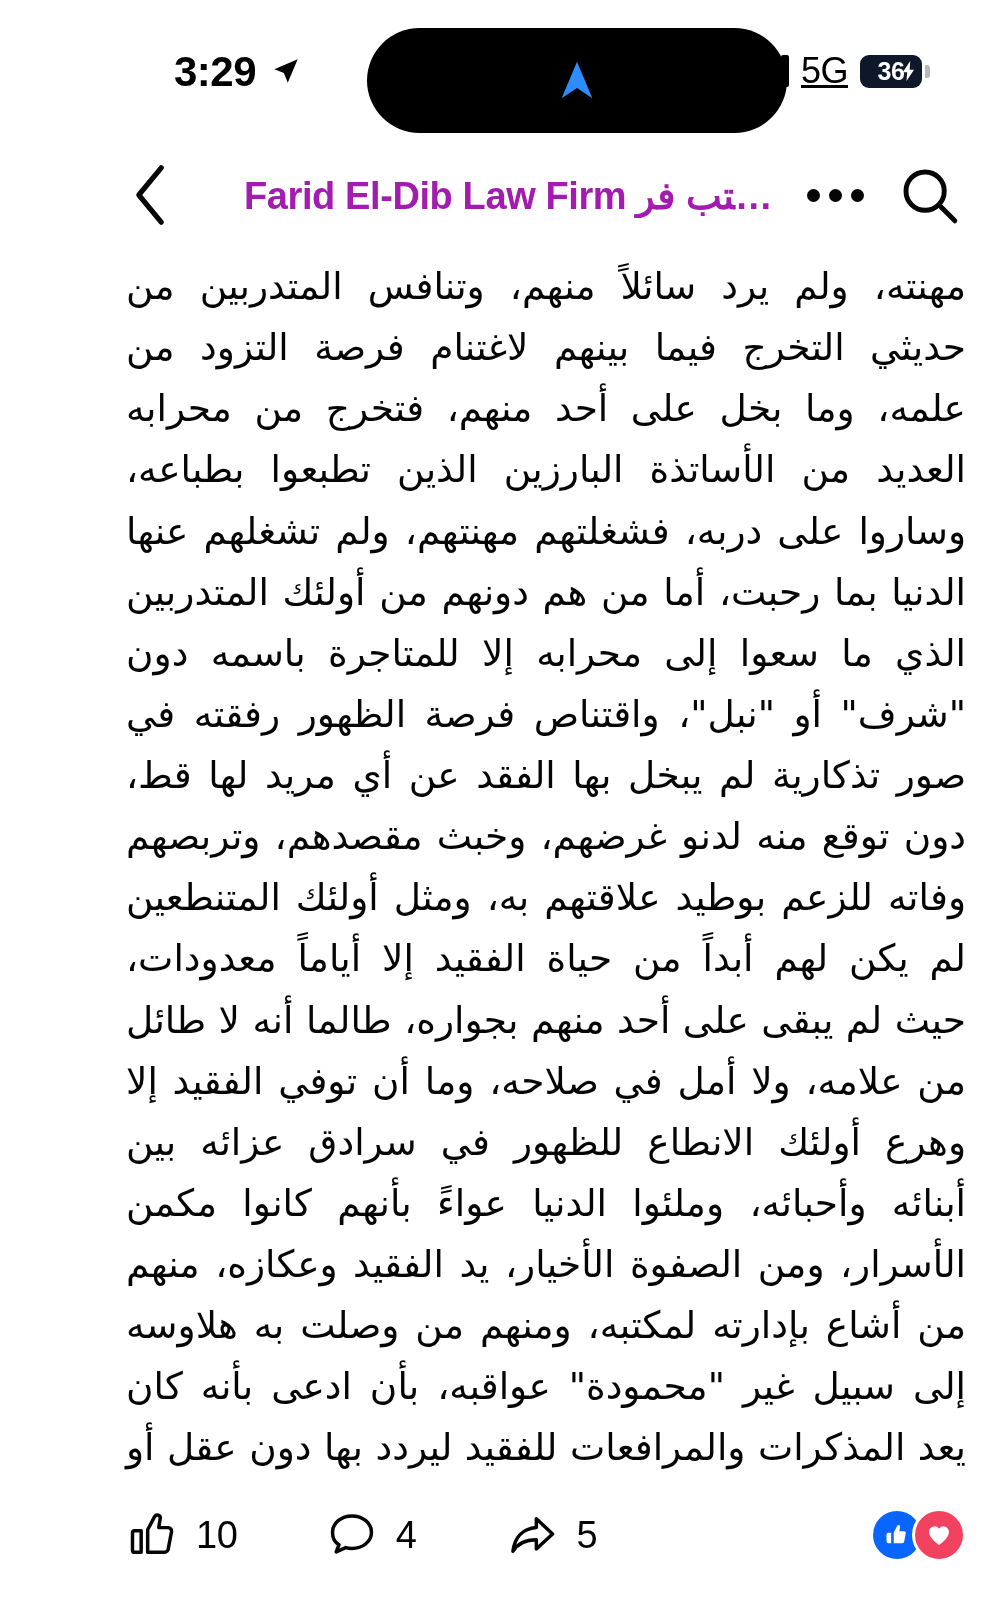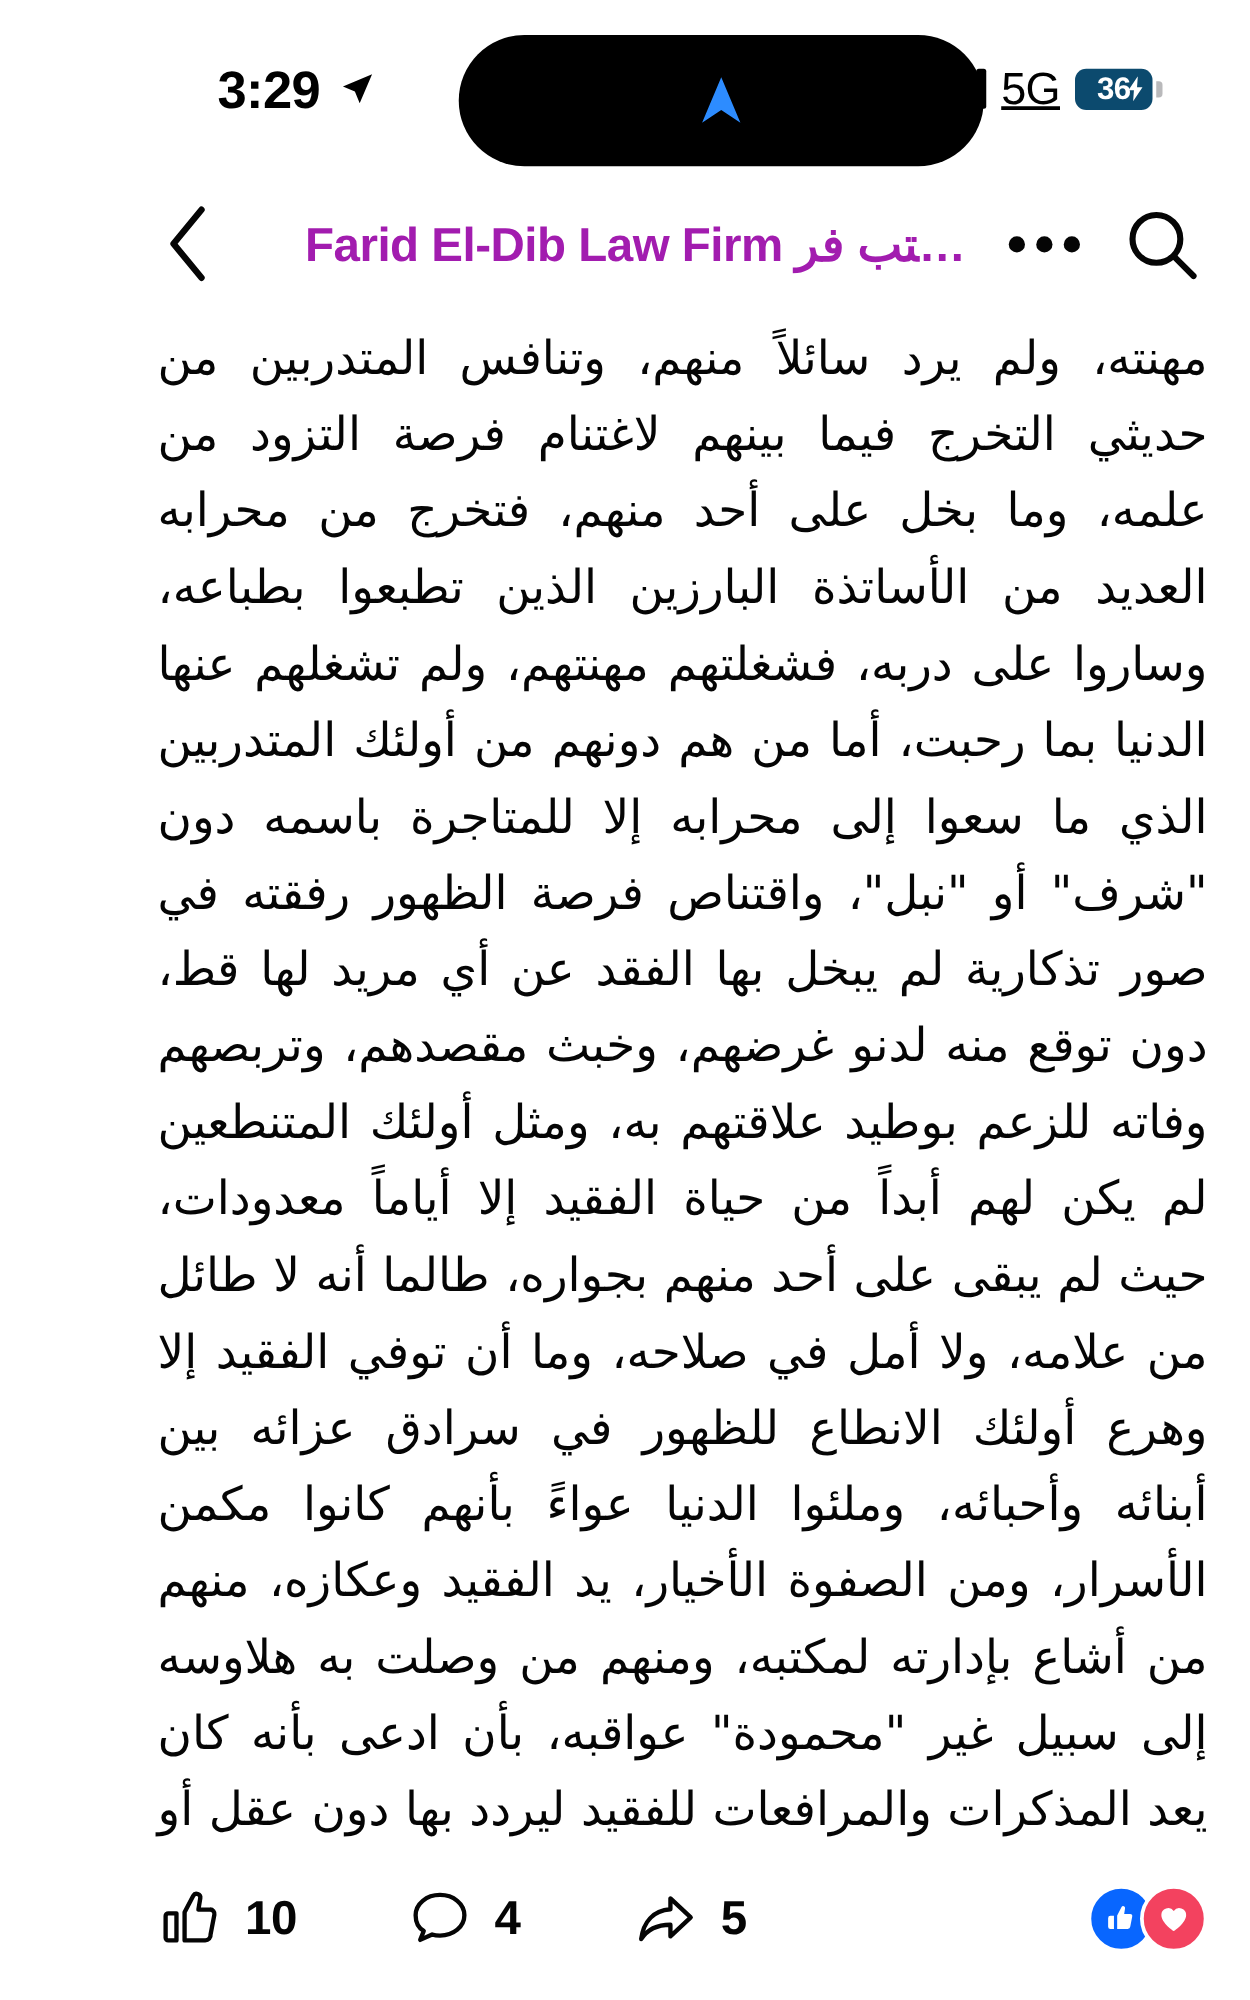--- a/index.html
+++ b/index.html
@@ -69,21 +69,21 @@
   .signal-bars i { display: block; width: 8px; background: #000; border-radius: 2px; }
   .signal-bars i:nth-child(1) { height: 11px; }
   .signal-bars i:nth-child(2) { height: 18px; }
   .signal-bars i:nth-child(3) { height: 25px; }
   .signal-bars i:nth-child(4) { height: 32px; }
   .net-label { font-size: 36px; font-weight: 500; color: #000; letter-spacing: -0.5px; text-decoration: underline; }
   .battery {
     position: relative;
     width: 62px;
     height: 33px;
-    background: #0c4a6e;
+    background: #0f172a;
     border-radius: 9px;
     display: flex;
     align-items: center;
     justify-content: center;
   }
   .battery::after {
     content: "";
     position: absolute;
     right: -8px;
     top: 10px;
@@ -201,21 +201,21 @@
   }
   .action {
     display: flex;
     align-items: center;
     gap: 18px;
     margin-right: 88px;
   }
   .action .count {
     font-size: 38px;
     color: #050505;
-    font-weight: 700;
+    font-weight: 400;
     letter-spacing: -0.3px;
   }
   .reactions {
     margin-left: auto;
     display: flex;
     align-items: center;
   }
   .reaction-bubble {
     width: 54px;
     height: 54px;

